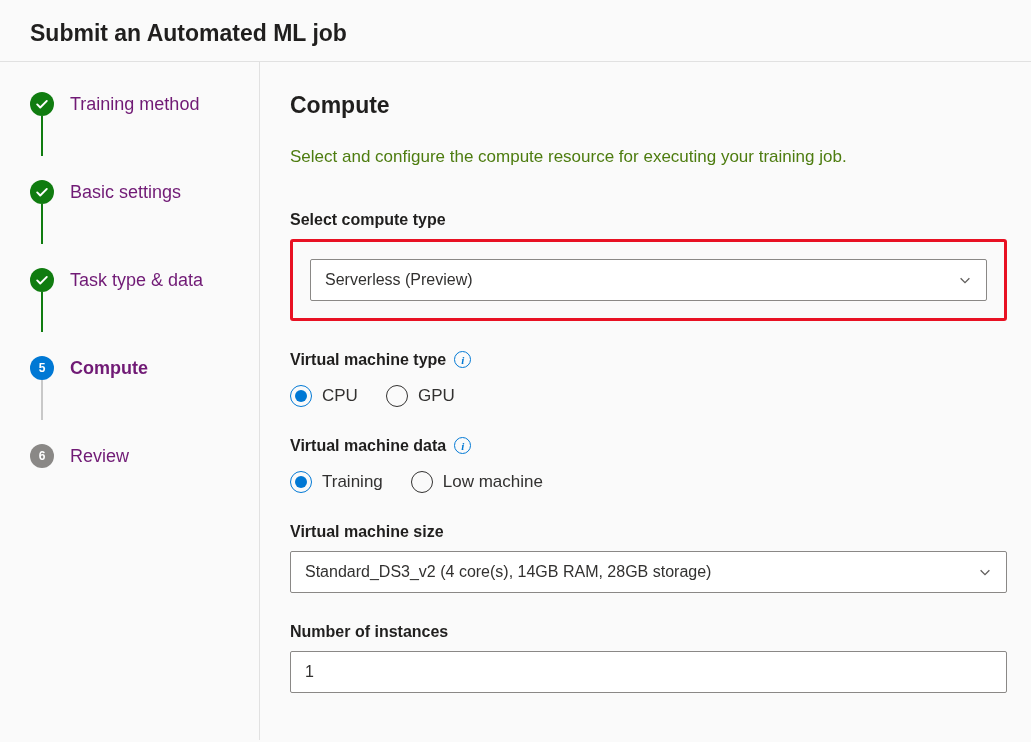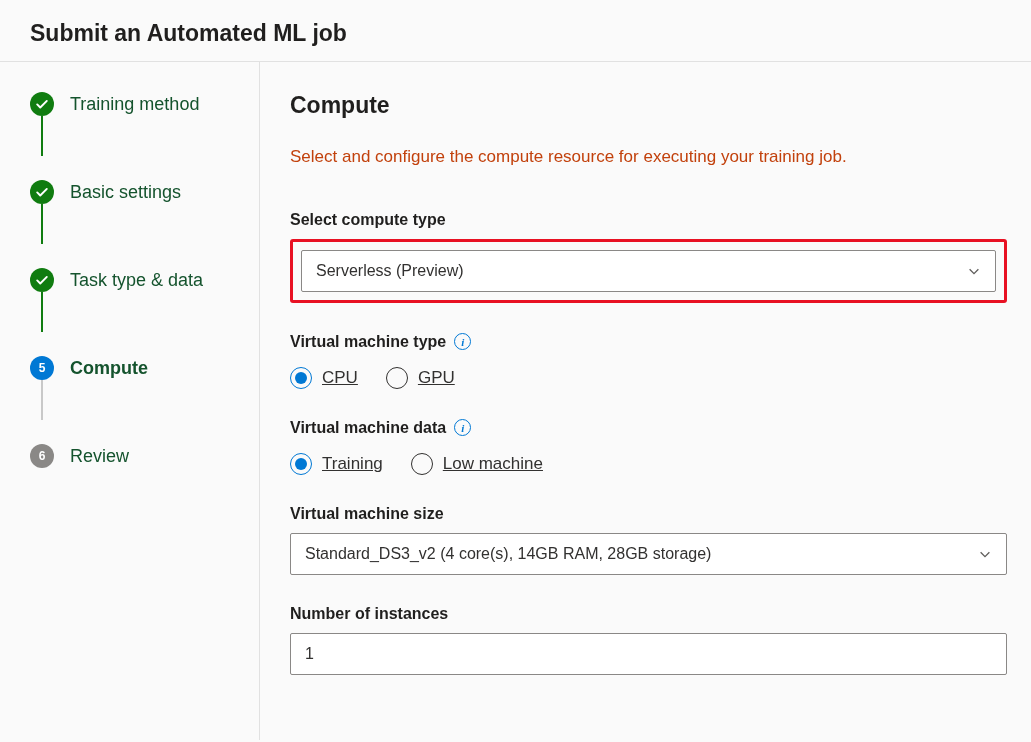--- a/index.html
+++ b/index.html
@@ -77,39 +77,39 @@
       font-weight: 600;
     }
     .step-icon.pending {
       background: #8a8886;
       color: #fff;
       font-size: 12px;
       font-weight: 600;
     }
     .step-label {
       font-size: 18px;
-      color: #14532d;
+      color: #701a75;
     }
     .step-label.active {
       font-weight: 600;
     }
     .main {
       flex: 1;
       padding: 30px 24px 30px 30px;
       overflow-y: auto;
     }
     .section-title {
       font-size: 23px;
       font-weight: 600;
       color: #201f1e;
       margin-bottom: 28px;
     }
     .section-desc {
       font-size: 17px;
-      color: #c2410c;
+      color: #4d7c0f;
       margin-bottom: 44px;
     }
     .field-group {
       margin-bottom: 30px;
     }
     .field-label {
       font-size: 16px;
       font-weight: 600;
       color: #201f1e;
       margin-bottom: 10px;
@@ -142,21 +142,21 @@
       display: flex;
       align-items: center;
       justify-content: space-between;
       font-size: 16px;
       color: #323130;
       cursor: pointer;
     }
     .select-highlight {
       border: 3px solid #e81123;
       border-radius: 3px;
-      padding: 8px;
+      padding: 17px;
     }
     .select-highlight .select-box {
       border: 1px solid #8a8886;
     }
     .chevron {
       width: 14px;
       height: 14px;
       fill: none;
       stroke: #605e5c;
       stroke-width: 1.5;
@@ -164,21 +164,20 @@
     .radio-row {
       display: flex;
       gap: 28px;
       margin-top: 16px;
     }
     .radio-item {
       display: flex;
       align-items: center;
       gap: 10px;
       cursor: pointer;
-      text-decoration: underline;
     }
     .radio-circle {
       width: 22px;
       height: 22px;
       border: 1.5px solid #323130;
       border-radius: 50%;
       display: flex;
       align-items: center;
       justify-content: center;
     }

